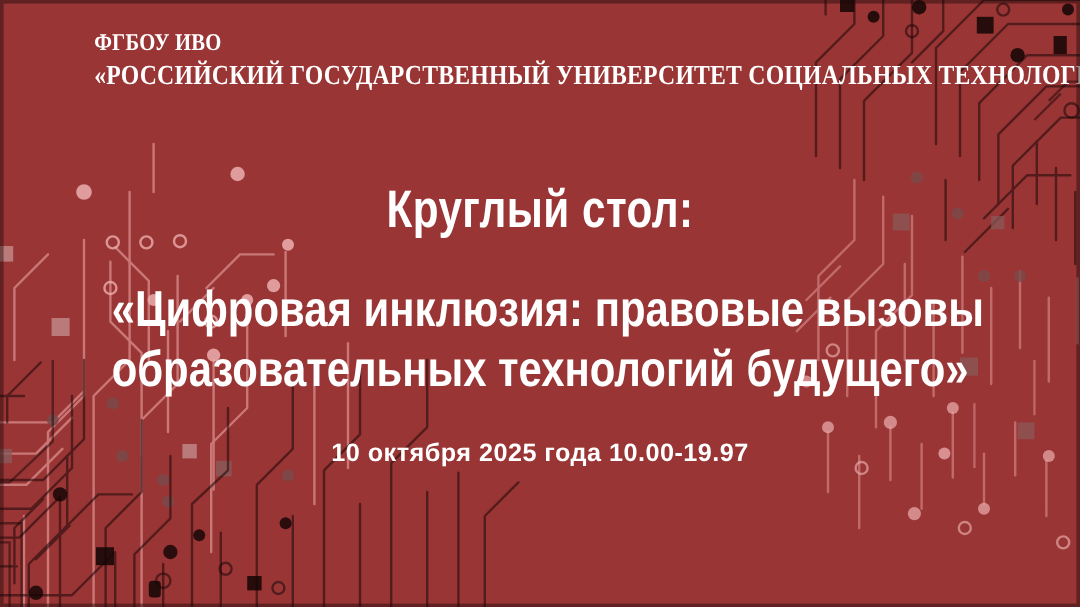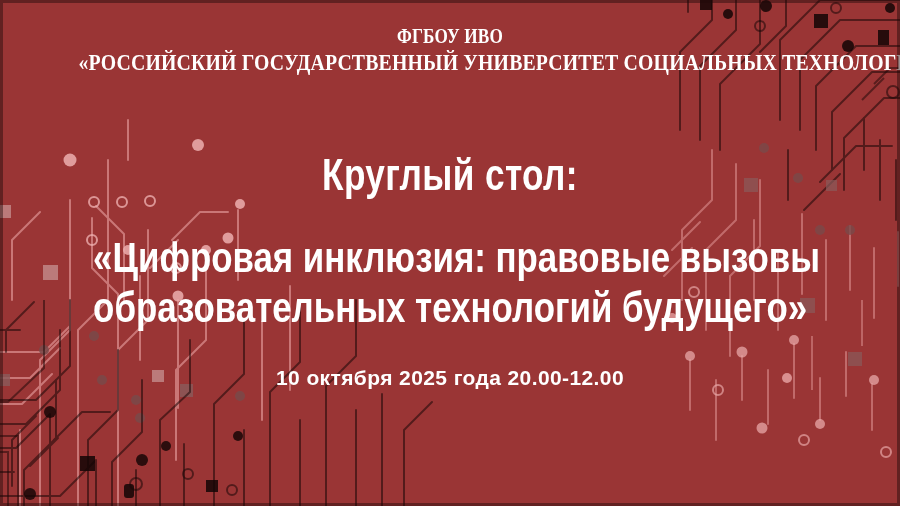--- a/index.html
+++ b/index.html
@@ -35,21 +35,20 @@
   .bg-layer svg { display: block; width: 100%; height: 100%; }
 
   .content {
     position: relative;
     z-index: 4;
     width: 100%;
     height: 100%;
     display: flex;
     flex-direction: column;
     align-items: center;
-    text-align: center;
   }
 
   .header-block {
     margin-top: 26px;
     width: 100%;
     padding: 0 18px;
   }
   .org-line-1,
   .org-line-2 {
     color: #ffffff;
@@ -336,16 +335,16 @@
       <div class="org-line-2">«РОССИЙСКИЙ ГОСУДАРСТВЕННЫЙ УНИВЕРСИТЕТ СОЦИАЛЬНЫХ ТЕХНОЛОГИЙ»</div>
     </div>
 
     <div class="kicker">Круглый стол:</div>
 
     <div class="main-title">
       <span class="tline">«Цифровая инклюзия: правовые вызовы</span>
       <span class="tline">образовательных технологий будущего»</span>
     </div>
 
-    <div class="date-line">10 октября 2025 года 20.00-12.00</div>
+    <div class="date-line">10 октября 2025 года 10.00-19.97</div>
 
   </div>
 </div>
 
 </body></html>

